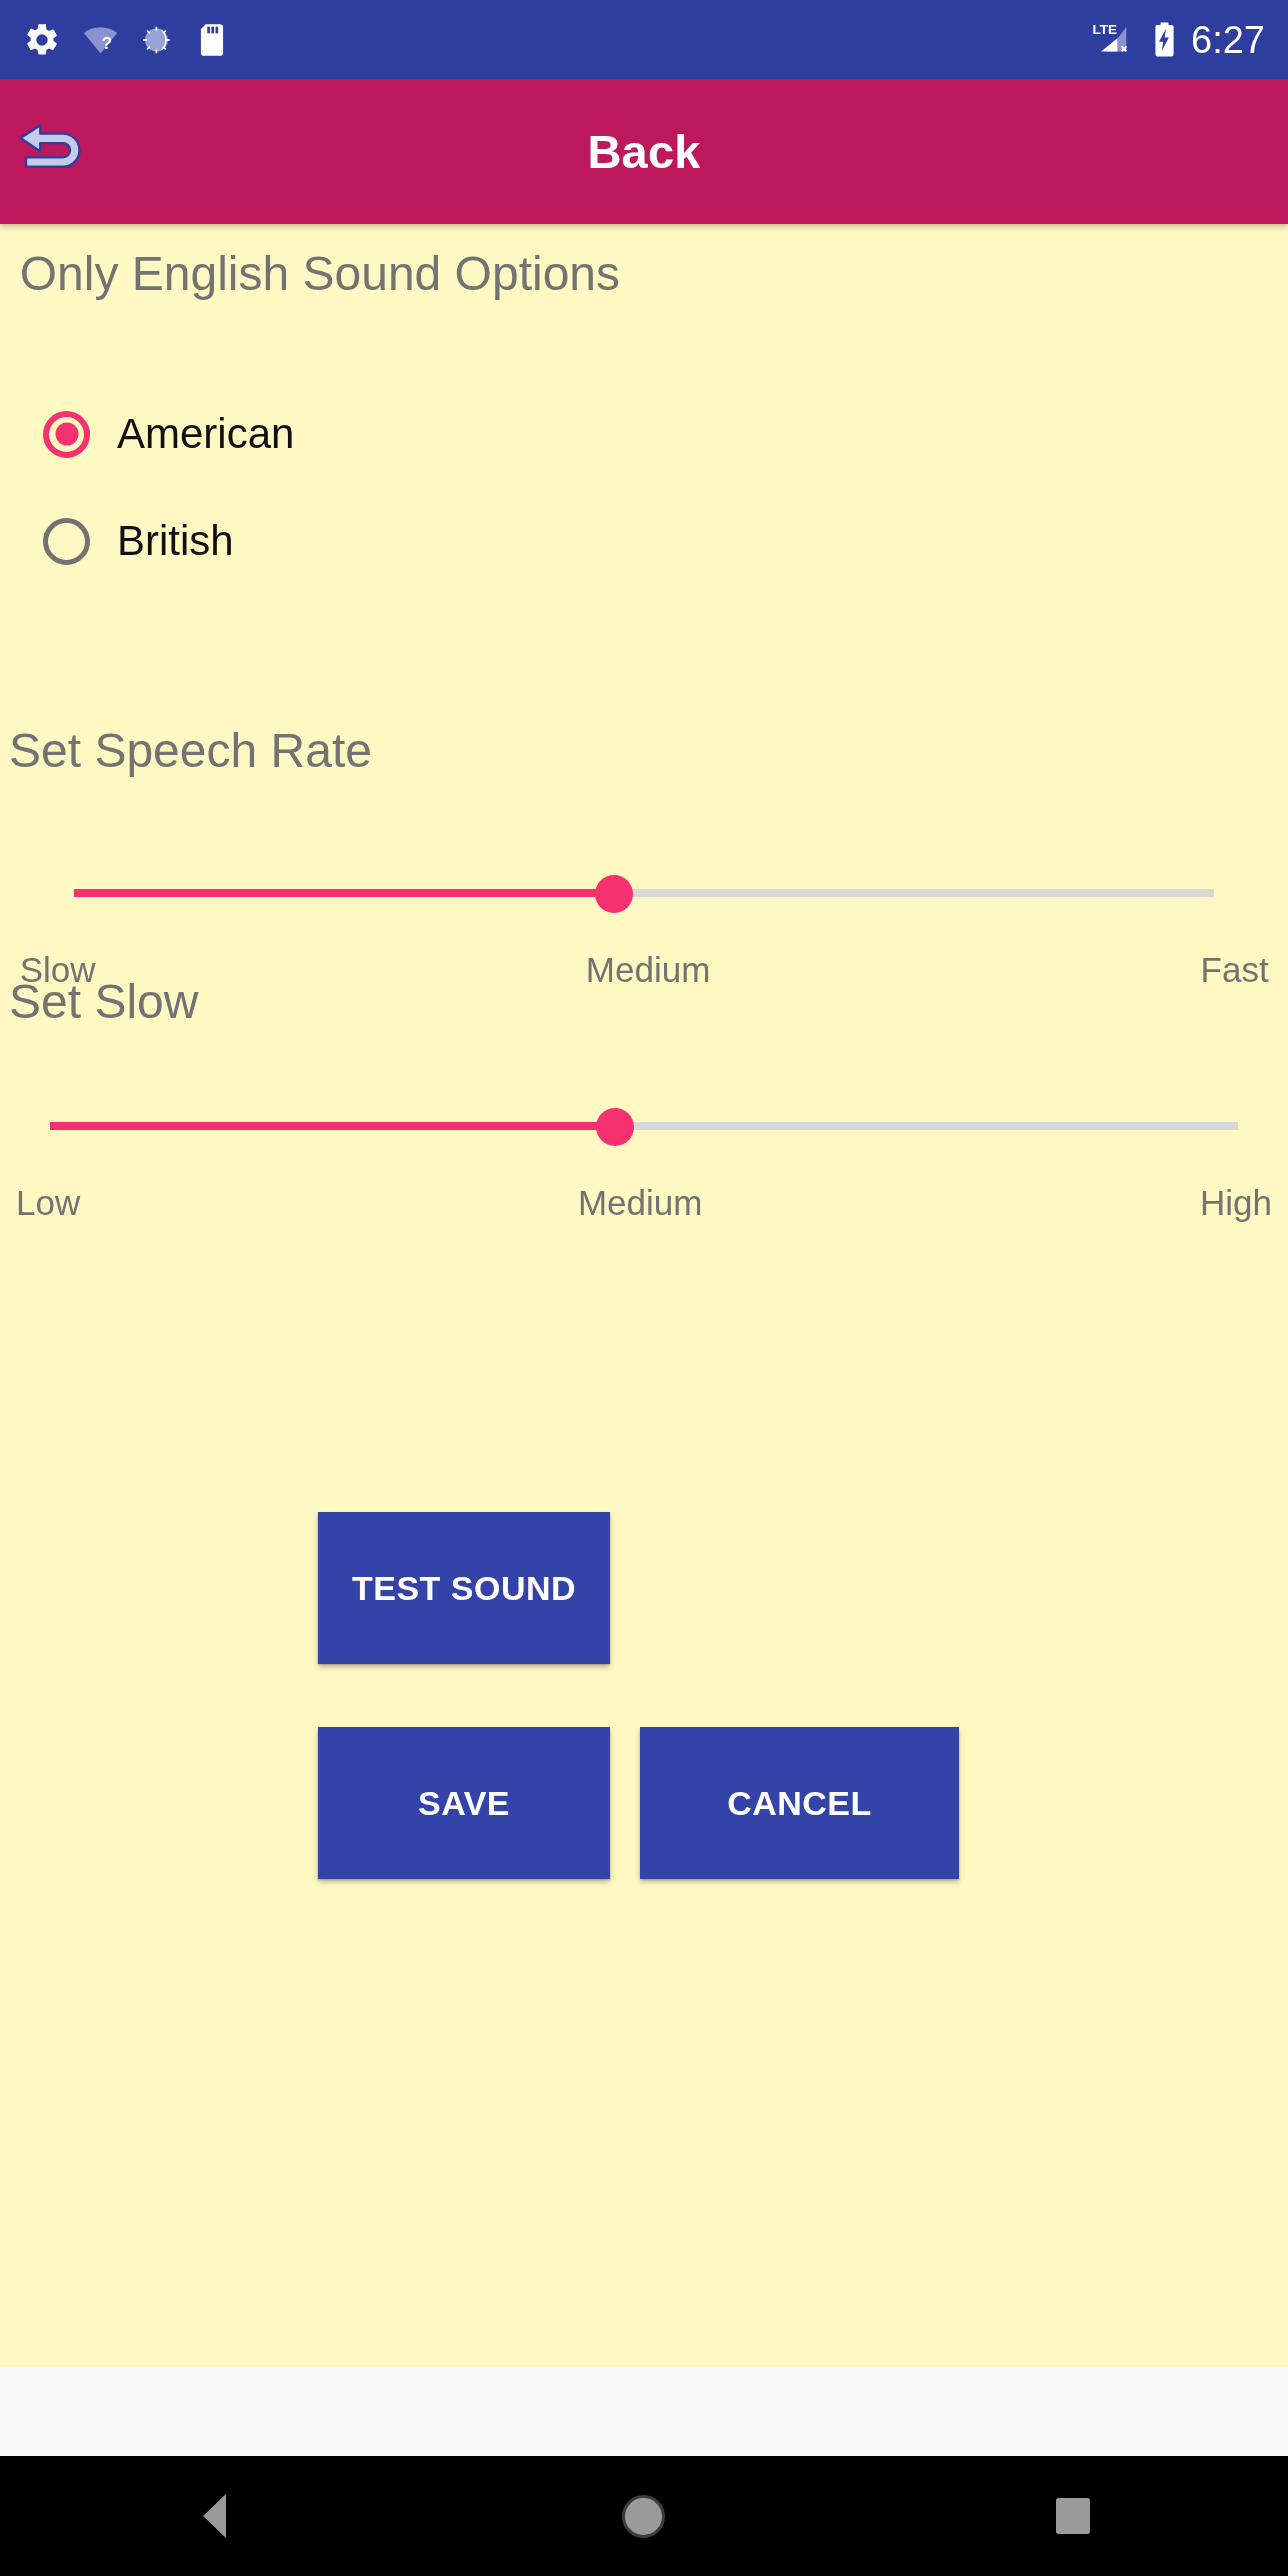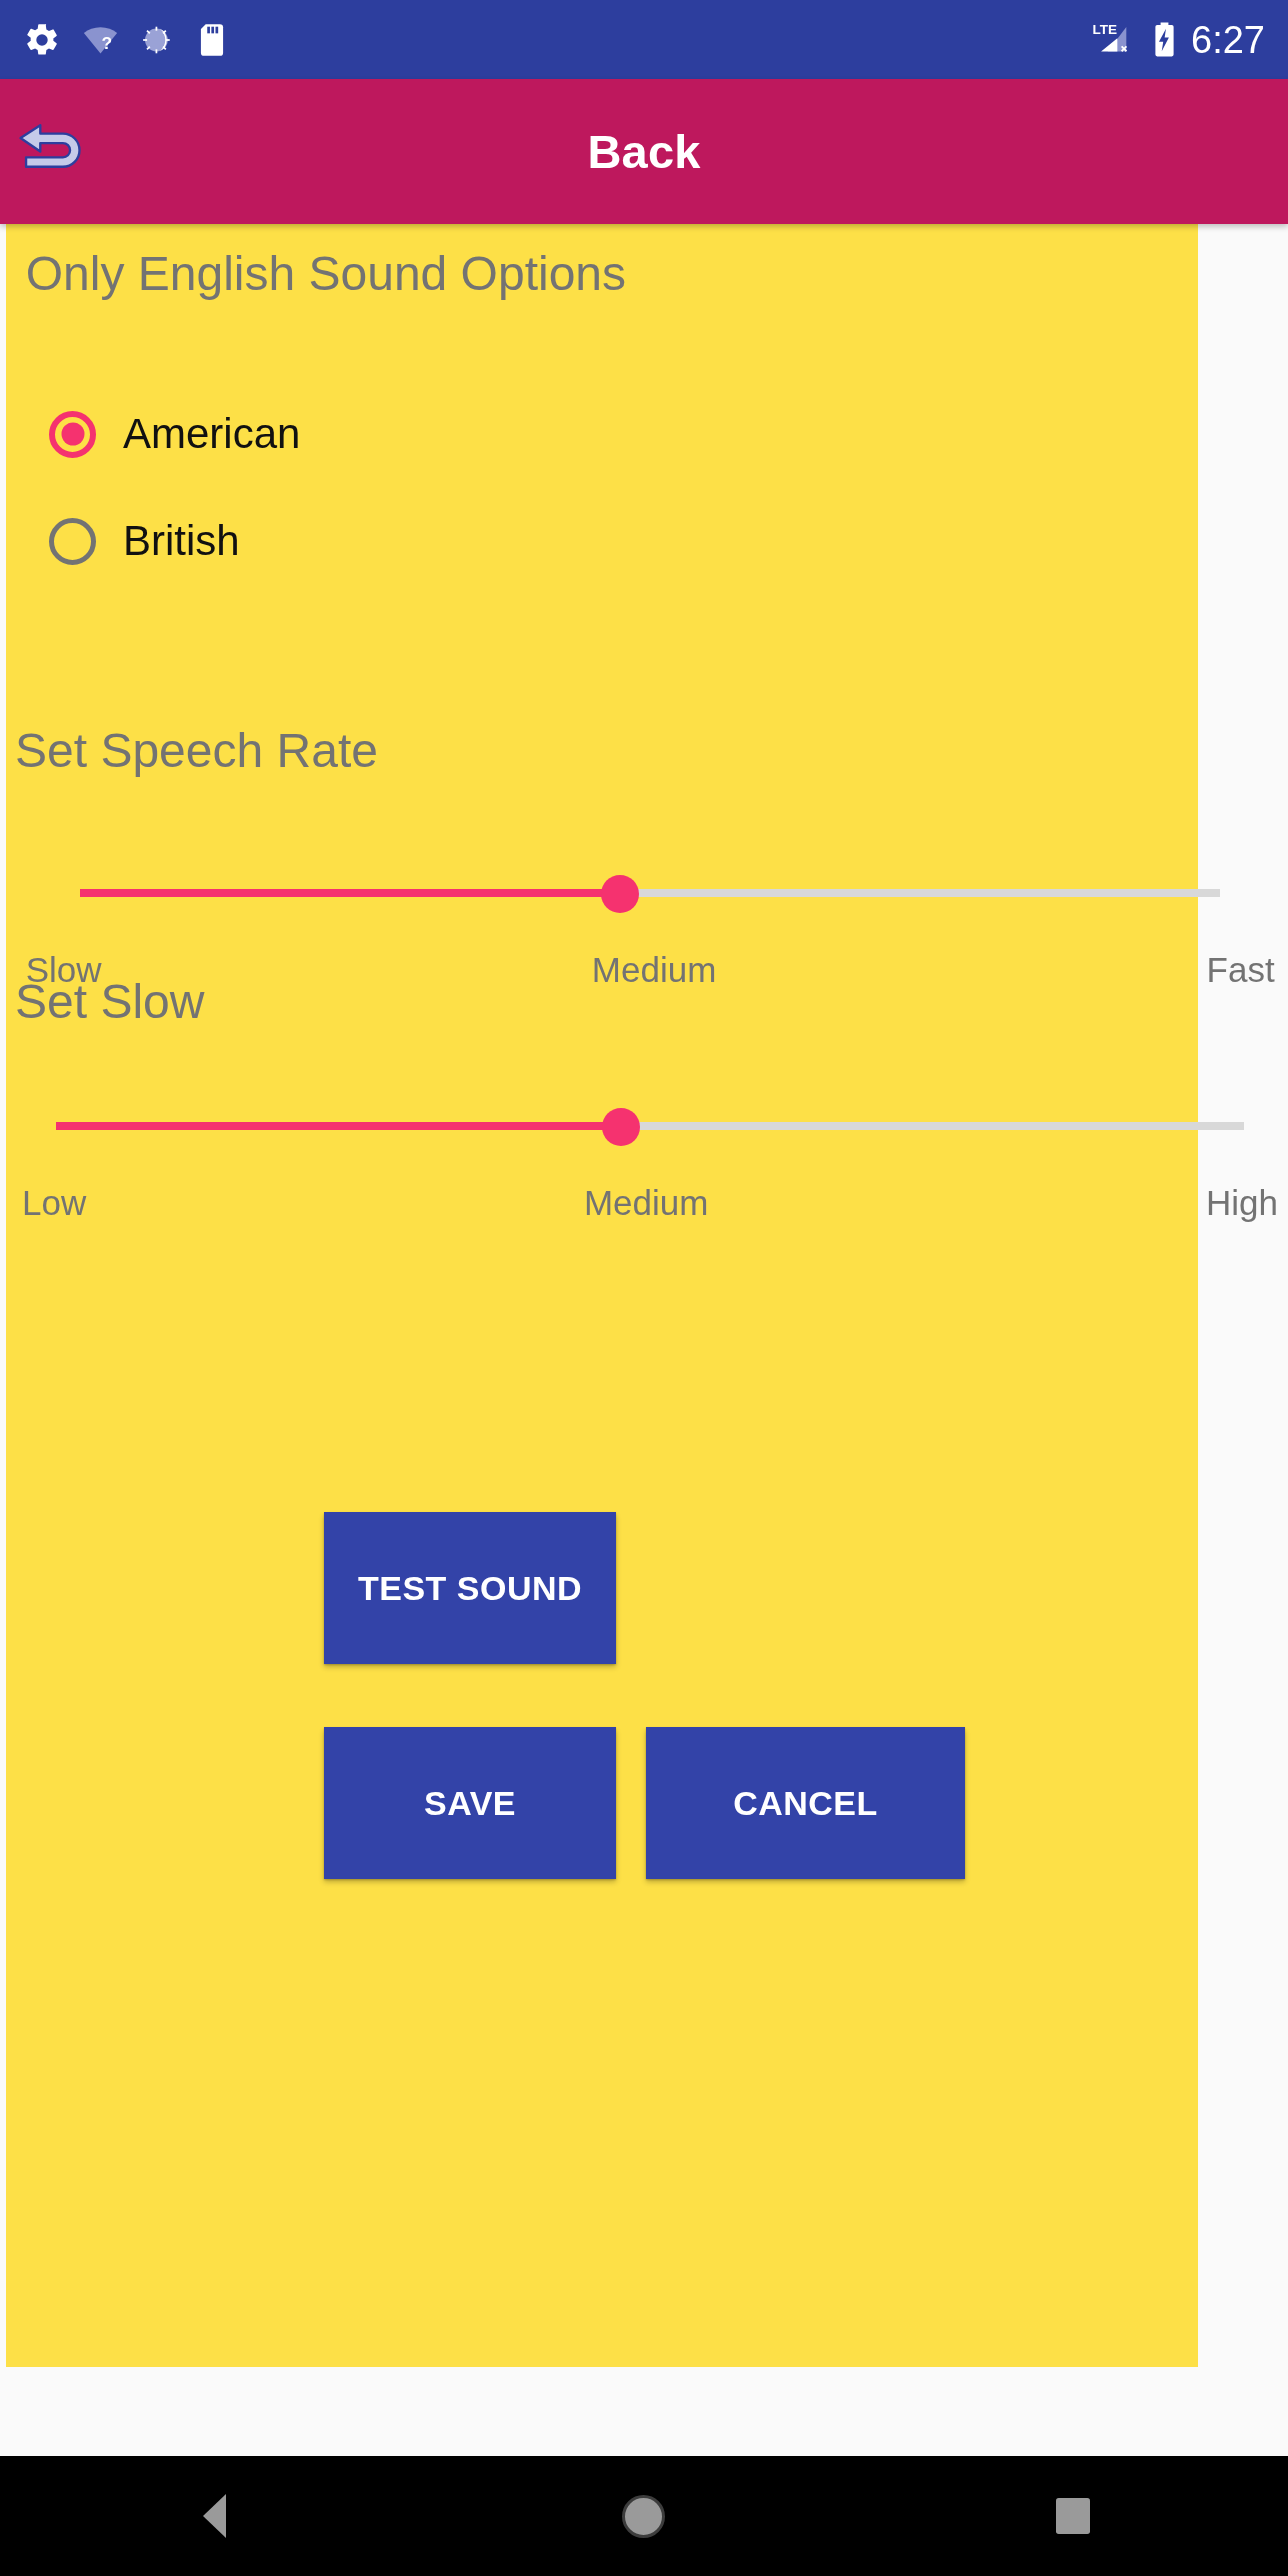--- a/index.html
+++ b/index.html
@@ -84,24 +84,23 @@
     color: #FFFFFF;
     font-size: 47px;
     font-weight: bold;
     letter-spacing: 0.2px;
   }
 
   
   #content {
     position: absolute;
     top: 224px; left: 0;
-    width: 1192px;
+    width: 1288px;
     height: 2143px;
-    background: #fde047;
-    margin-left: 6px;
+    background: #fef9c3;
   }
 
   .section-heading {
     position: absolute;
     color: #737373;
     font-size: 48px;
     font-weight: 400;
     letter-spacing: 0px;
     white-space: nowrap;
   }

